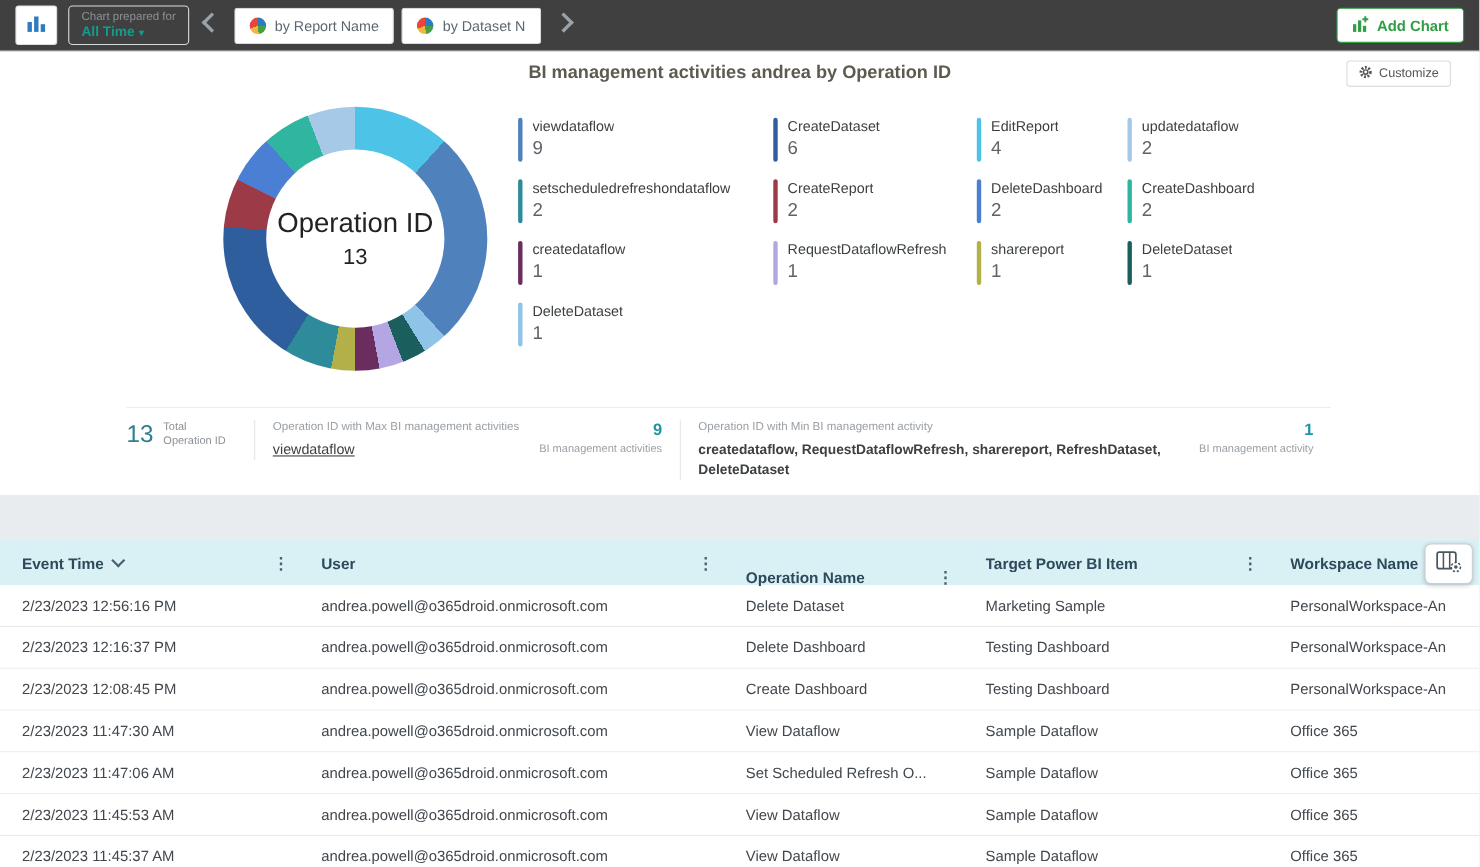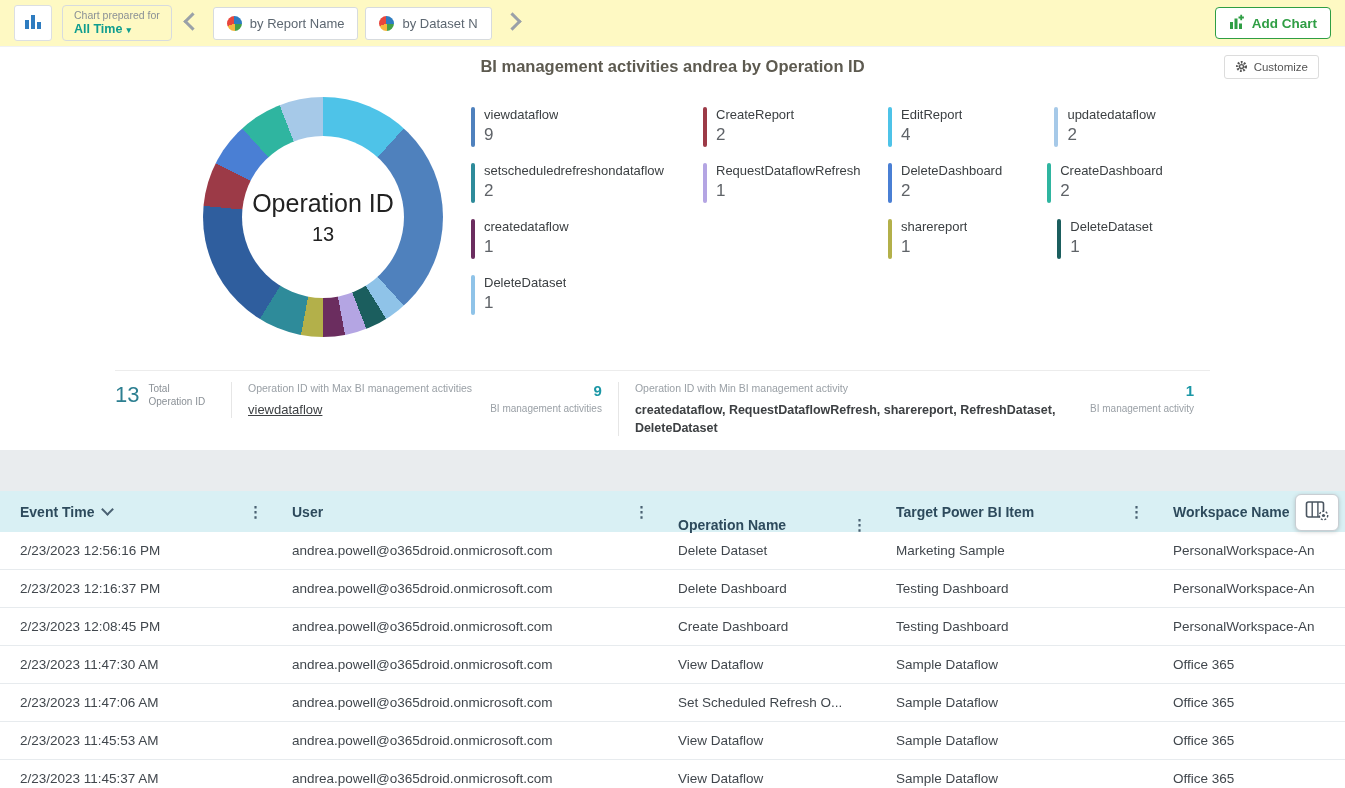--- a/index.html
+++ b/index.html
@@ -1,20 +1,20 @@
 <!DOCTYPE html>
 <html><head>
 <meta charset="utf-8">
 <style>
   html,body{margin:0;padding:0;}
   body{font-family:"Liberation Sans",sans-serif;background:#e9ecee;}
   .page{position:relative;width:1345px;height:788px;background:#e9ecee;overflow:hidden;}
 
   
-  .topbar{height:47px;background:#fef9c3;display:flex;align-items:center;padding:0 14px;gap:10px;box-sizing:border-box;border-bottom:1px solid #f0f2f4;}
+  .topbar{height:47px;background:#404040;display:flex;align-items:center;padding:0 14px;gap:10px;box-sizing:border-box;border-bottom:1px solid #f0f2f4;}
   .icon-btn{width:36px;height:34px;border:1px solid #dcdfe2;background:#fff;border-radius:3px;display:flex;align-items:center;justify-content:center;cursor:pointer;flex-shrink:0;}
   .time-box{border:1px solid #d7dbde;border-radius:4px;padding:3px 11px;line-height:1.2;cursor:pointer;flex-shrink:0;}
   .tb-cap{font-size:10.5px;color:#8a9096;}
   .tb-val{font-size:12.5px;color:#0f9d8f;font-weight:700;}
   .tb-val .caret{font-size:9px;margin-left:4px;}
   .nav-chev{padding:6px 4px;cursor:pointer;flex-shrink:0;}
   .chev{display:inline-block;width:10px;height:10px;border-left:3px solid #9aa1a8;border-bottom:3px solid #9aa1a8;}
   .chev.left{transform:rotate(45deg);}
   .chev.right{transform:rotate(-135deg);}
   .tabs{display:flex;gap:7px;overflow:hidden;max-width:872px;}
@@ -35,21 +35,21 @@
   .donut{width:240px;height:240px;border-radius:50%;}
   .donut-hole{position:absolute;left:39px;top:39px;width:162px;height:162px;background:#fff;border-radius:50%;display:flex;flex-direction:column;align-items:center;justify-content:center;}
   .c-label{font-size:25px;color:#222;}
   .c-value{font-size:20px;color:#222;margin-top:5px;}
 
   .legend{display:flex;margin-left:28px;margin-top:24px;}
   .lg-col{display:flex;flex-direction:column;}
   .lg-col:nth-child(1){width:232px;}
   .lg-col:nth-child(2){width:185px;}
   .lg-col:nth-child(3){width:137px;}
-  .lg-col:nth-child(4){width:160px;align-items:center;}
+  .lg-col:nth-child(4){width:160px;}
   .lg-item{display:flex;margin-bottom:14px;height:42px;cursor:pointer;}
   .lg-bar{width:4px;border-radius:2px;margin-right:9px;height:40px;flex-shrink:0;}
   .lg-name{font-size:13px;color:#3c4043;display:block;white-space:nowrap;overflow:hidden;}
   .lg-val{font-size:17px;color:#5f6368;display:block;margin-top:3px;}
 
   .summary{display:flex;align-items:flex-start;margin:4px 135px 0 115px;border-top:1px solid #ececec;padding:11px 0 14px;}
   .sum-total{display:flex;align-items:center;gap:9px;width:116px;flex-shrink:0;}
   .sum-big{font-size:22px;color:#2d7f91;}
   .sum-caps{font-size:10px;color:#8a9096;line-height:1.3;}
   .sum-sec{display:flex;border-left:1px solid #e6e6e6;padding:0 16px;align-items:flex-start;justify-content:space-between;box-sizing:border-box;}
@@ -165,20 +165,27 @@
             <div class="lg-item">
               <span class="lg-bar" style="background: rgb(143, 195, 232);"></span>
               <span class="lg-txt">
                 <span class="lg-name">DeleteDataset</span>
                 <span class="lg-val">1</span>
               </span>
             </div>
           </div>
           <div class="lg-col">
             <div class="lg-item">
+              <span class="lg-bar" style="background: rgb(47, 94, 158);"></span>
+              <span class="lg-txt">
+                <span class="lg-name">CreateDataset</span>
+                <span class="lg-val">6</span>
+              </span>
+            </div>
+            <div class="lg-item">
               <span class="lg-bar" style="background: rgb(156, 58, 71);"></span>
               <span class="lg-txt">
                 <span class="lg-name">CreateReport</span>
                 <span class="lg-val">2</span>
               </span>
             </div>
             <div class="lg-item">
               <span class="lg-bar" style="background: rgb(180, 165, 227);"></span>
               <span class="lg-txt">
                 <span class="lg-name">RequestDataflowRefresh</span>

